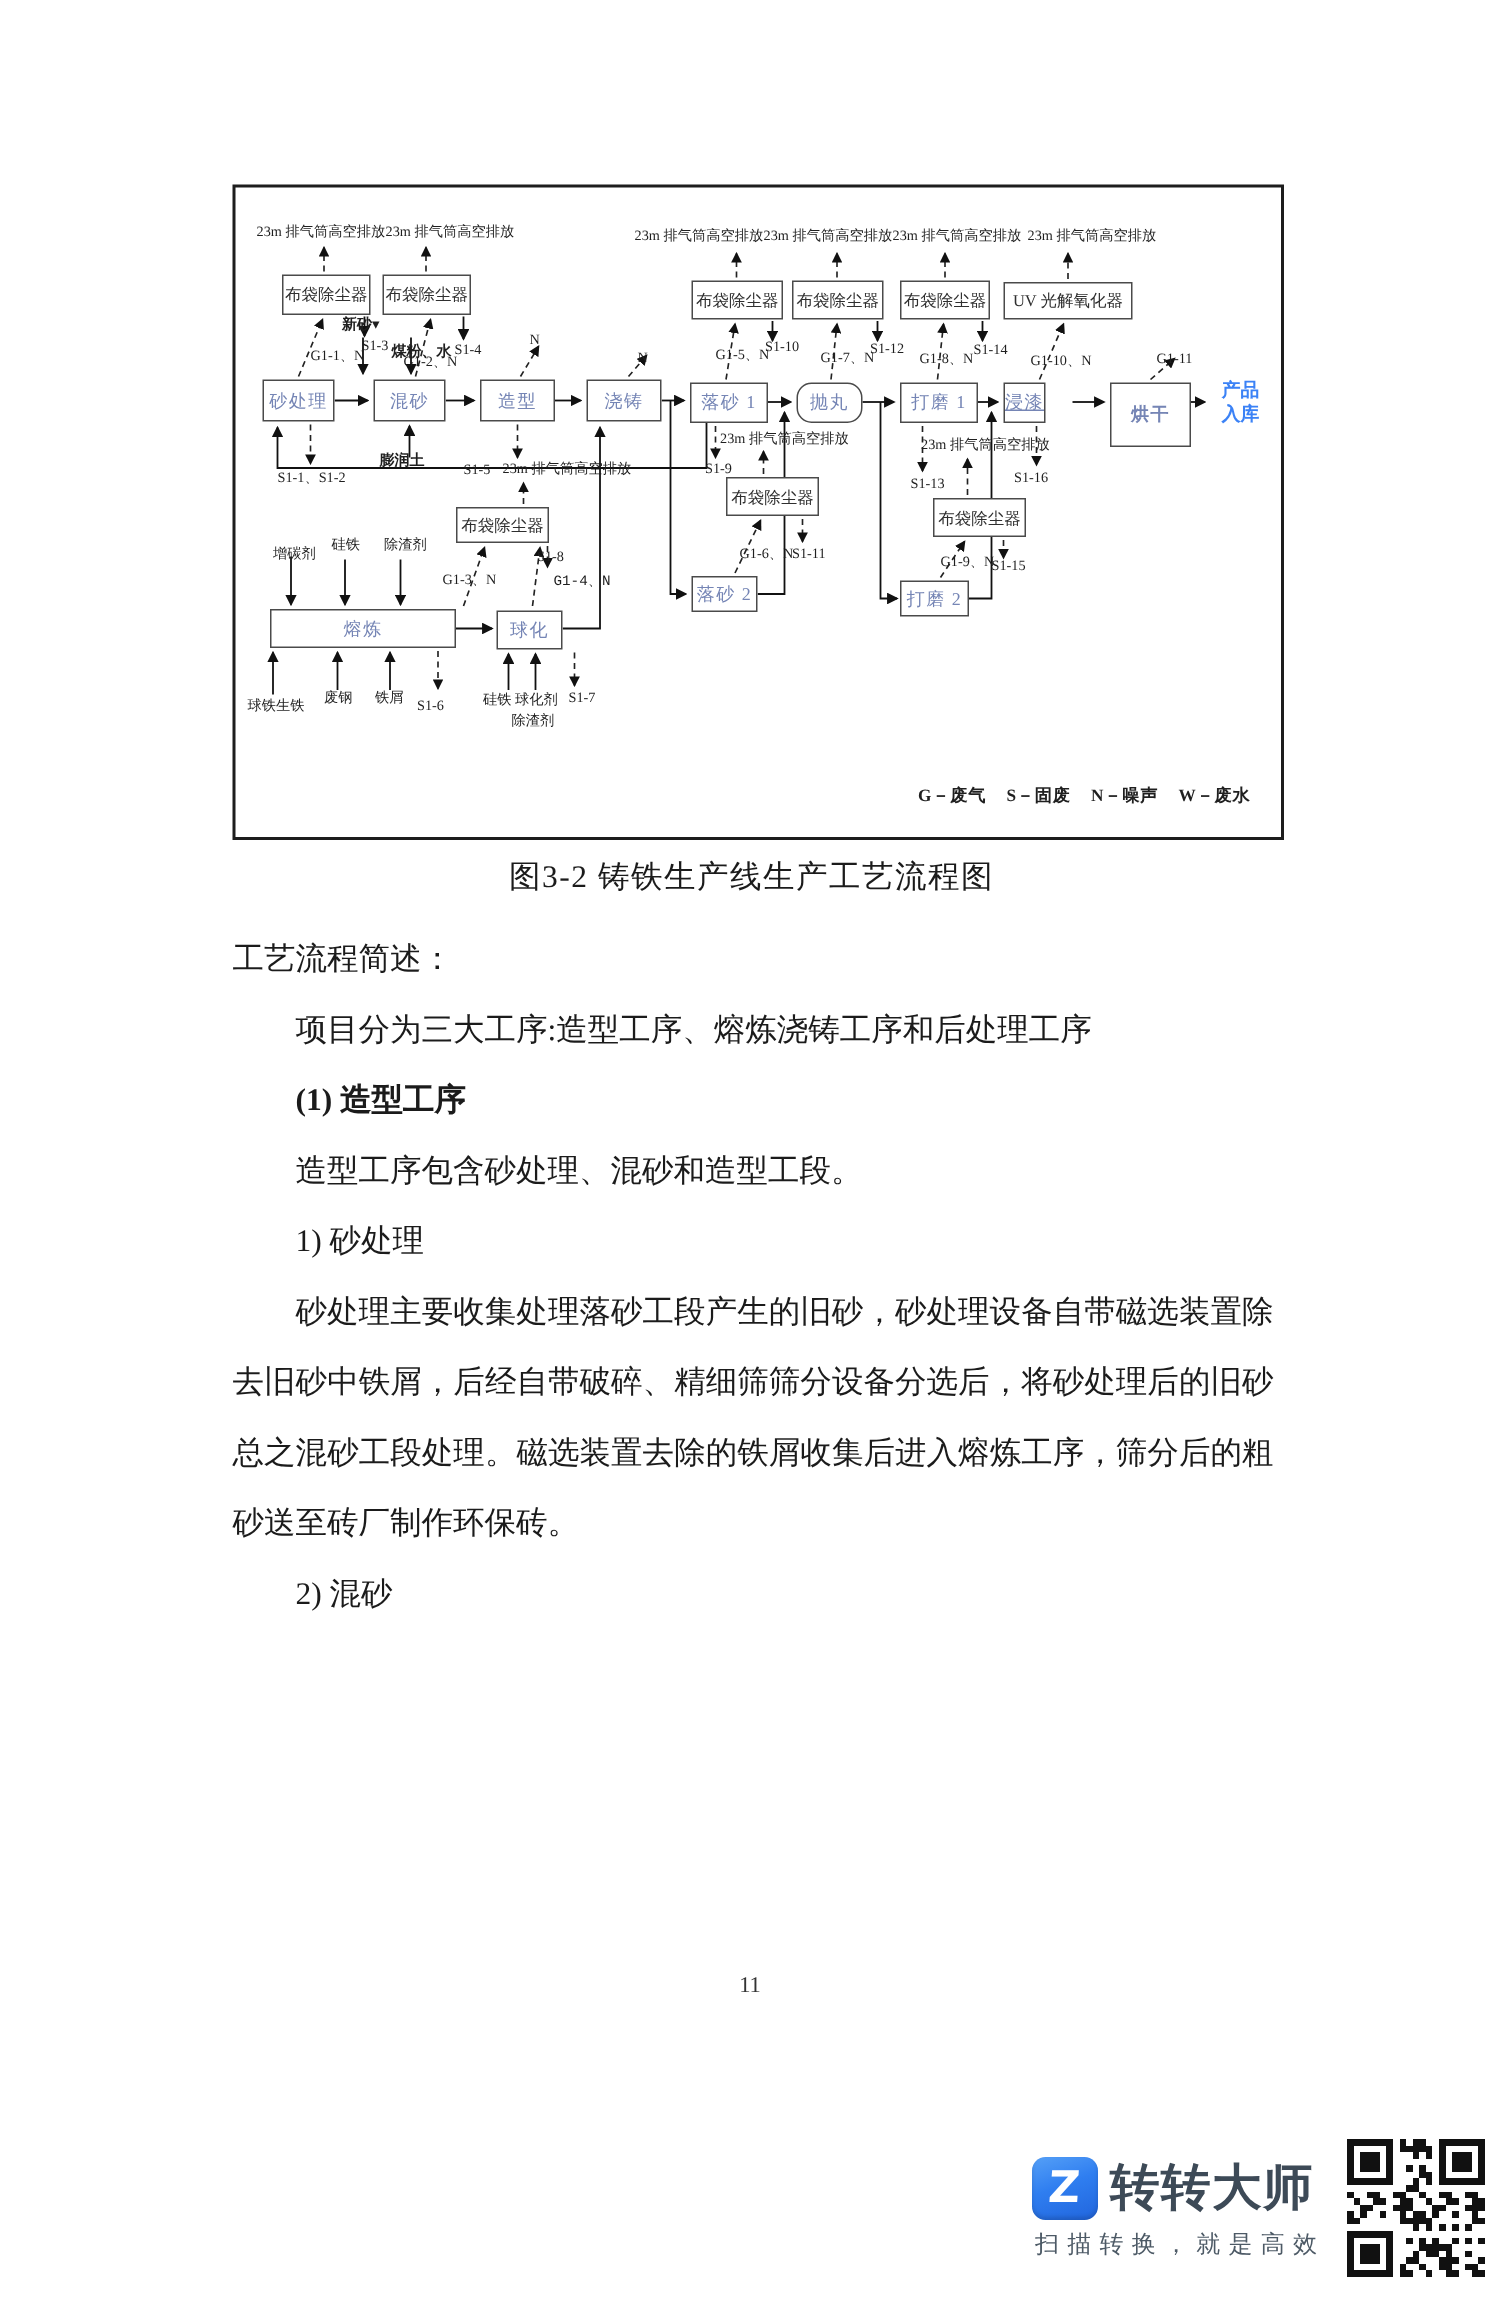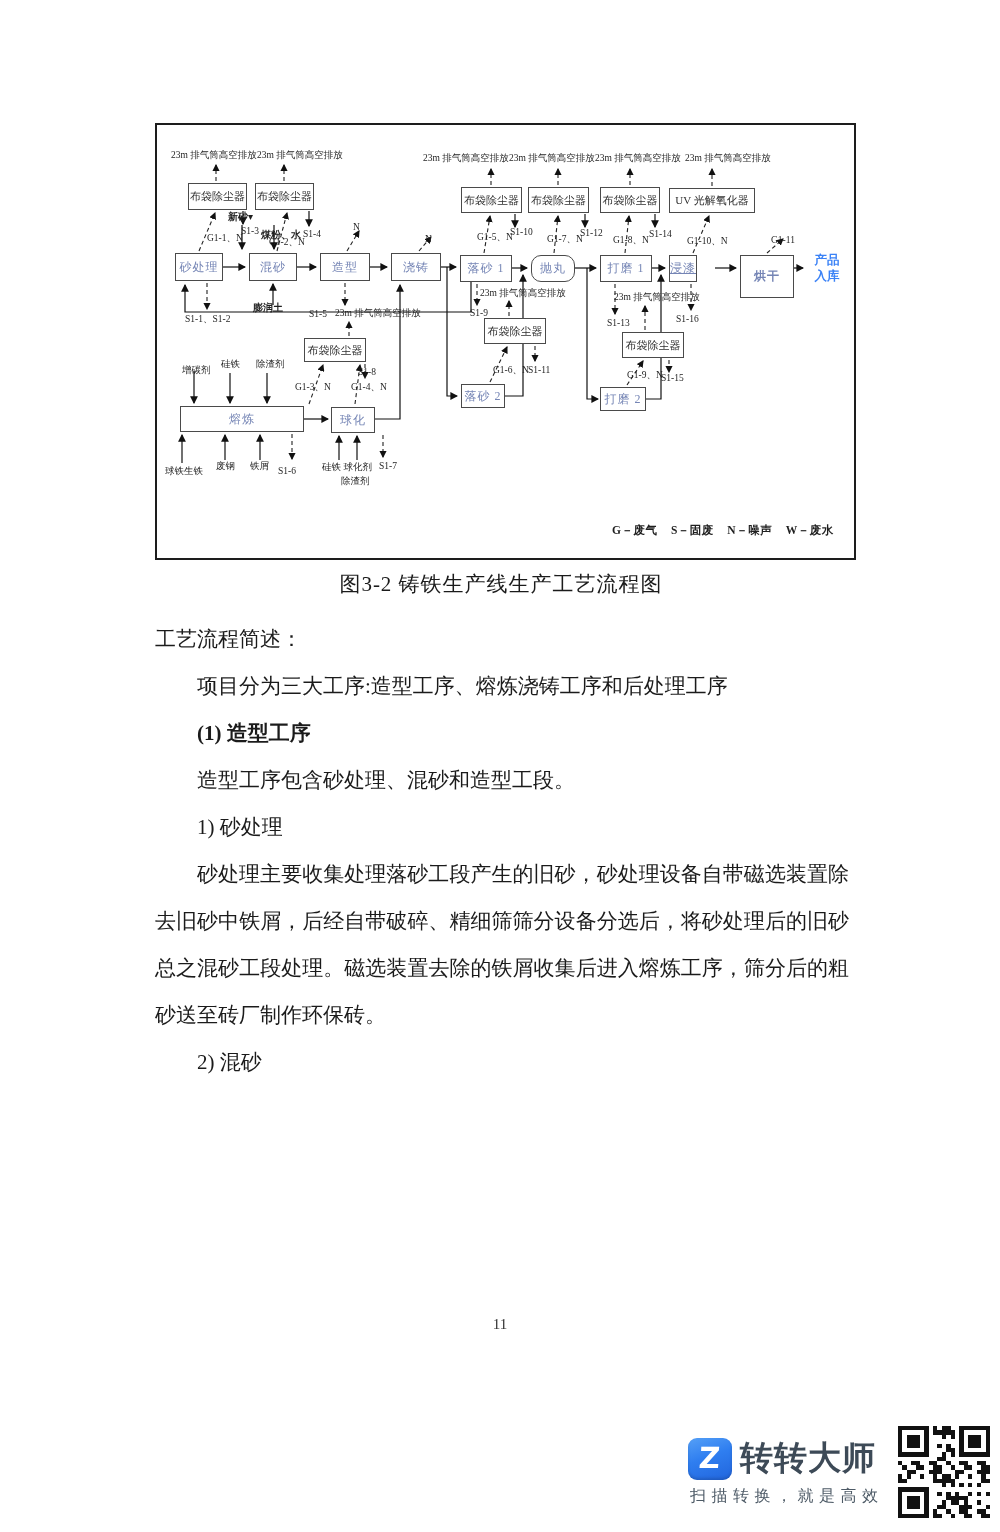--- a/index.html
+++ b/index.html
@@ -181,21 +181,21 @@
         <div class="n-l" style="left: 492px; top: 104px;">S1-14</div>
         <div class="n-l" style="left: 530px; top: 111px;">G1-10、N</div>
         <div class="n-l" style="left: 614px; top: 110px;">G1-11</div>
         <div class="n-b" style="left: 71px; top: 86px;">新砂▾</div>
         <div class="n-b" style="left: 104px; top: 104px;">煤粉、水</div>
         <div class="n-b" style="left: 96px; top: 177px;">膨润土</div>
         <div class="n-l" style="left: 28px; top: 189px;">S1-1、S1-2</div>
         <div class="n-l" style="left: 152px; top: 184px;">S1-5</div>
         <div class="n-l" style="left: 201px; top: 242px;">S1-8</div>
         <div class="n-l" style="left: 138px; top: 257px;">G1-3、N</div>
-        <div class="n-l" style="left: 194px; top: 257px;">G1-4、N</div>
+        <div class="n-l" style="left: 212px; top: 257px; font-family: Liberation Mono, monospace;">G1-4、N</div>
         <div class="n-l" style="left: 25px; top: 216px; margin-top: 24px;">增碳剂</div>
         <div class="n-l" style="left: 64px; top: 234px;">硅铁</div>
         <div class="n-l" style="left: 99px; top: 234px;">除渣剂</div>
         <div class="n-l" style="left: 8px; top: 341px;">球铁生铁</div>
         <div class="n-l" style="left: 59px; top: 336px;">废钢</div>
         <div class="n-l" style="left: 93px; top: 336px;">铁屑</div>
         <div class="n-l" style="left: 121px; top: 341px;">S1-6</div>
         <div class="n-l" style="left: 165px; top: 337px;">硅铁 球化剂</div>
         <div class="n-l" style="left: 184px; top: 351px;">除渣剂</div>
         <div class="n-l" style="left: 222px; top: 336px;">S1-7</div>

